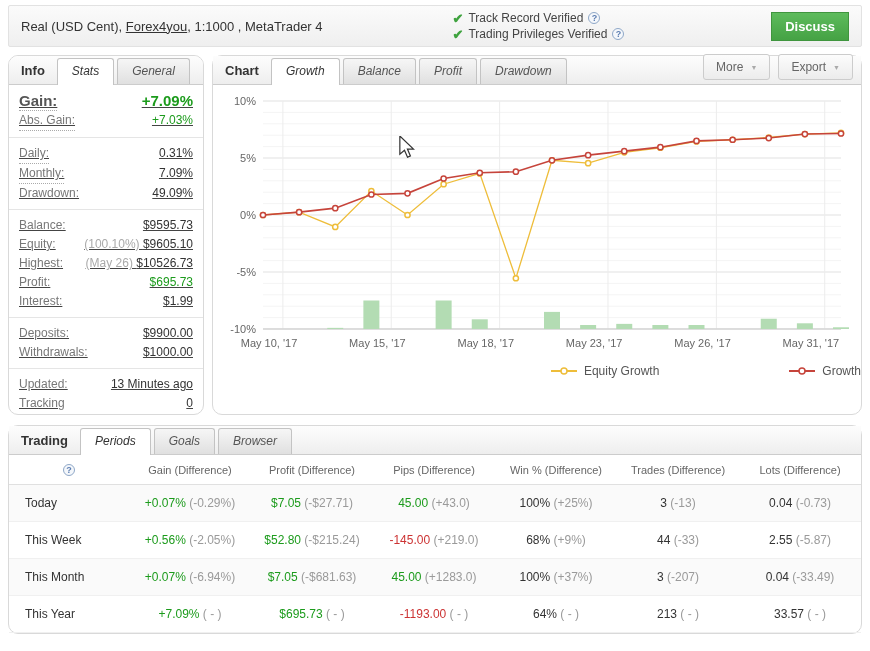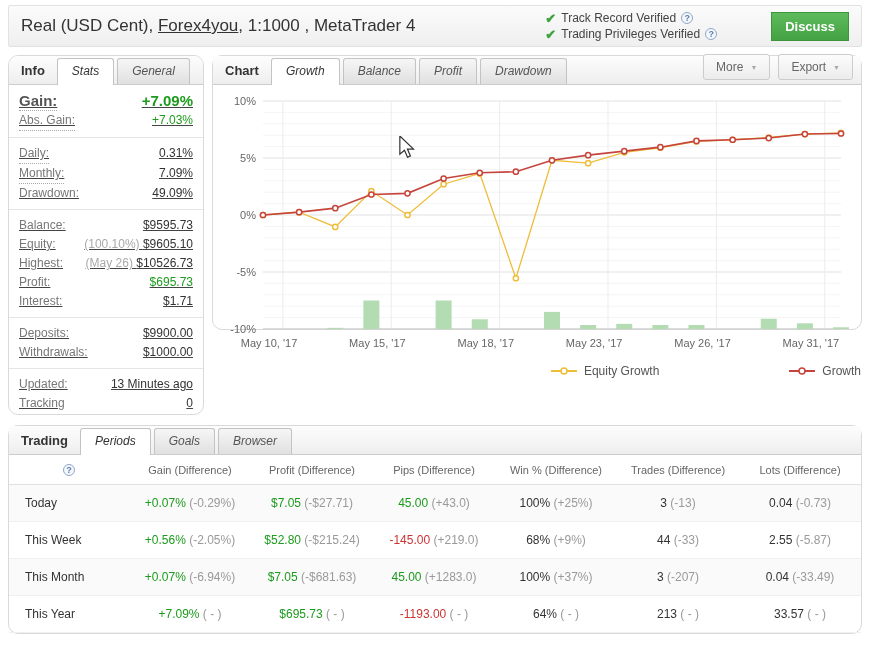--- a/index.html
+++ b/index.html
@@ -9,21 +9,21 @@
     font-family: "Liberation Sans", sans-serif; font-size: 12px; color:#444;
   }
   .page { padding: 5px 8px; }
 
   
   .topbar {
     display:flex; align-items:center; height:42px;
     background:linear-gradient(#fbfbfb,#efefef);
     border:1px solid #e2e2e2; border-radius:2px; padding:0 12px;
   }
-  .acct { font-size:17px; color:#333; white-space:nowrap;text-align:right; }
+  .acct { font-size:13px; color:#333; white-space:nowrap;text-align:right; }
   .acct a { color:#333; text-decoration:underline; cursor:pointer; }
   .verifs { margin-left:130px; display:flex; flex-direction:column; gap:2px; }
   .verif { display:flex; align-items:center; gap:5px; font-size:12px; color:#444; }
   .check { color:#3fa33f; font-size:13px; font-weight:bold; line-height:1; }
   .qicon {
     display:inline-flex; align-items:center; justify-content:center;
     width:12px; height:12px; border:1px solid #8fa8c8; border-radius:50%;
     color:#5b7db1; font-size:9px; font-weight:bold; background:#f4f7fb; cursor:pointer;
   }
   .discuss {
@@ -61,21 +61,21 @@
   .info-row { display:flex; justify-content:space-between; align-items:baseline; line-height:19px;text-decoration:underline; }
   .info-label { color:#777; }
   .info-label.dotted { border-bottom:1px dotted #aaa; cursor:help; }
   .info-label.big { font-size:15px; font-weight:bold; color:#555; }
   .info-value { color:#333; text-align:right; }
   .info-value.green { color:#1c9b1c; }
   .info-value.big { font-size:15px; font-weight:bold; }
   .muted { color:#aaa; }
 
   
-  .chart-panel { flex:1; height:275px; display:flex; flex-direction:column; }
+  .chart-panel { flex:1; height:360px; display:flex; flex-direction:column; }
   .chart-body { padding:8px 4px 0 4px; }
   .legend { display:flex; justify-content:flex-end; gap:130px; padding:6px 0 10px; }
   .legend-item { display:flex; align-items:center; gap:7px; font-size:12px; color:#555; cursor:pointer; }
 
   
   .trading-panel { margin-top:10px; }
   table { width:100%; border-collapse:collapse; table-layout:fixed; }
   th { font-weight:normal; font-size:11px; color:#666; padding:8px 2px; text-align:center; }
   thead tr { border-bottom:1px solid #e0e0e0; }
   td { padding:0 2px; text-align:center; height:37px; font-size:12px; color:#333; }
@@ -158,21 +158,21 @@
             <div class="info-row">
               <span class="info-label ">Highest:</span>
               <span class="info-value "><span class="muted">(May 26) </span>$10526.73</span>
             </div>
             <div class="info-row">
               <span class="info-label ">Profit:</span>
               <span class="info-value green">$695.73</span>
             </div>
             <div class="info-row">
               <span class="info-label ">Interest:</span>
-              <span class="info-value ">$1.71</span>
+              <span class="info-value ">$1.99</span>
             </div>
           </div>
           <div class="info-group">
             <div class="info-row">
               <span class="info-label ">Deposits:</span>
               <span class="info-value ">$9900.00</span>
             </div>
             <div class="info-row">
               <span class="info-label ">Withdrawals:</span>
               <span class="info-value ">$1000.00</span>

